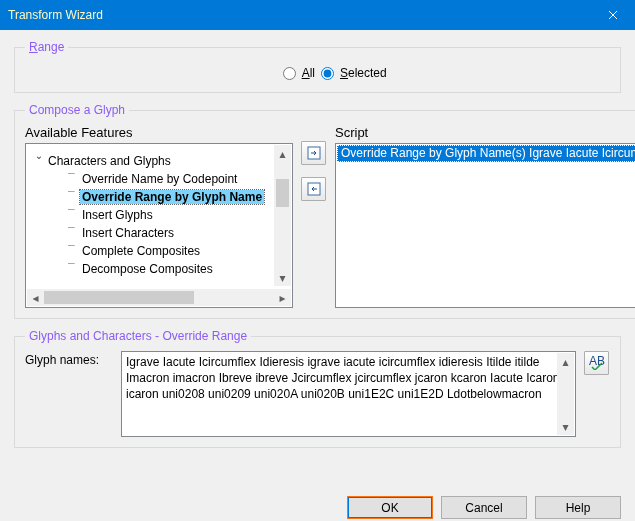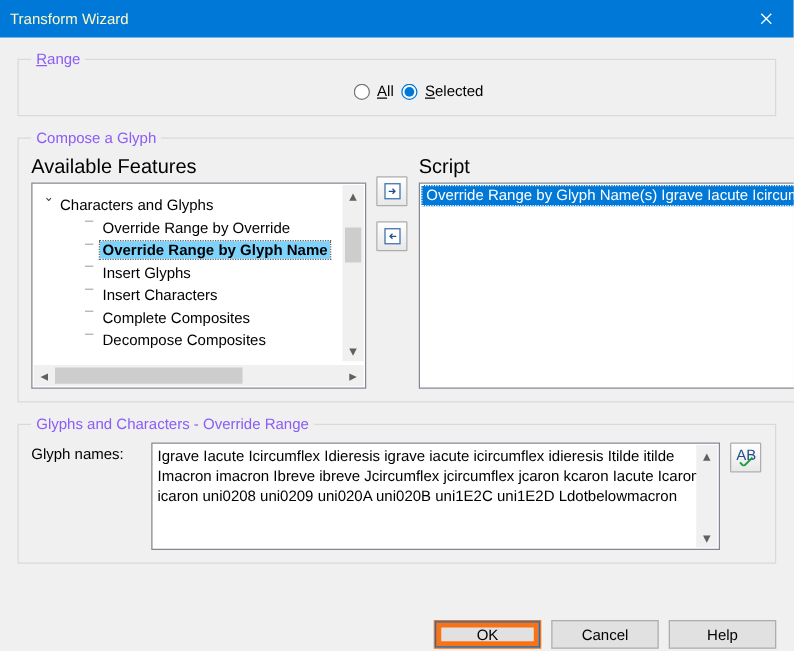--- a/index.html
+++ b/index.html
@@ -20,21 +20,21 @@
 .radio-wrap { display: flex; align-items: center; gap: 6px; justify-content: flex-end; }
 .radio-wrap.allwrap { width: 290px; }
 input[type=radio] { width: 13px; height: 13px; accent-color: #0078d7; }
 label { font-size: 12px; }
 label .access { text-decoration: underline; }
 
 .compose-body { display: flex; gap: 8px; }
 .col-features { width: 268px; }
 .col-actions { width: 26px; display: flex; flex-direction: column; gap: 12px; padding-top: 16px; }
 .col-script { flex: 1; }
-.sublabel { font-size: 16px; margin-bottom: 3px; }
+.sublabel { font-size: 13px; margin-bottom: 3px; }
 
 .treebox { border: 1px solid #828790; background: #fff; height: 165px; position: relative; }
 .tree-scroll { position: absolute; top: 1px; right: 1px; bottom: 21px; width: 17px; background: #f0f0f0; display: flex; flex-direction: column; }
 .tree-scroll .thumb { margin: 17px 2px 0 2px; height: 28px; background: #cdcdcd; }
 .tree-scroll .arrow { height: 17px; display:flex; align-items:center; justify-content:center; color:#606060; }
 .tree-hscroll { position: absolute; left:1px; right:1px; bottom:1px; height:17px; background:#f0f0f0; display:flex; }
 .tree-hscroll .arrow { width:17px; display:flex; align-items:center; justify-content:center; color:#606060; }
 .tree-hscroll .track { flex:1; position:relative; }
 .tree-hscroll .thumb { position:absolute; top:2px; left:0; width:150px; height:13px; background:#cdcdcd; }
 
@@ -54,21 +54,21 @@
 
 .glyphs-body { display:flex; gap: 8px; align-items:flex-start; }
 .glyphs-label { width: 88px; padding-top: 2px; }
 .glyphs-text { flex:1; border:1px solid #828790; background:#fff; height: 86px; position:relative; padding: 2px 12px 2px 4px; line-height: 16px; overflow:hidden; }
 .glyphs-text .vscroll { position:absolute; top:1px; right:1px; bottom:1px; width:17px; background:#f0f0f0; display:flex; flex-direction:column; justify-content:space-between; }
 .glyphs-text .vscroll .arrow { height:17px; display:flex; align-items:center; justify-content:center; color:#606060; }
 .glyphs-side { width: 26px; display:flex; flex-direction:column; gap:8px; }
 
 .footer { position:absolute; bottom:12px; right:14px; display:flex; gap:8px; }
 .btn { width:86px; height:23px; border:1px solid #adadad; background:#e1e1e1; display:flex; align-items:center; justify-content:center; }
-.btn.default { border:6px solid #f97316; outline: 1px solid #0078d7; outline-offset:-2px; }
+.btn.default { border:1px solid #f97316; outline: 1px solid #0078d7; outline-offset:-2px; }
 </style>
 </head>
 <body>
 
 <div class="titlebar">
   <span class="title">Transform Wizard</span>
   <div class="close">
     <svg width="10" height="10">
         <path d="M1 1 L9 9 M9 1 L1 9" stroke-width="1"></path>
       </svg>
@@ -97,21 +97,21 @@
       <div class="col-features">
         <div class="sublabel">Available Features</div>
         <div class="treebox">
           <div class="tree-content">
             <div class="tree-row">
               <span class="twist">⌄</span>
               <span class="label">Characters and Glyphs</span>
             </div>
             <div class="tree-row child">
                 <span class="dash">–</span>
-                <span class="label">Override Range by Override</span>
+                <span class="label">Override Name by Codepoint</span>
               </div>
             <div class="tree-row child selected">
                 <span class="dash">–</span>
                 <span class="label">Override Range by Glyph Name</span>
               </div>
             <div class="tree-row child">
                 <span class="dash">–</span>
                 <span class="label">Insert Glyphs</span>
               </div>
             <div class="tree-row child">

